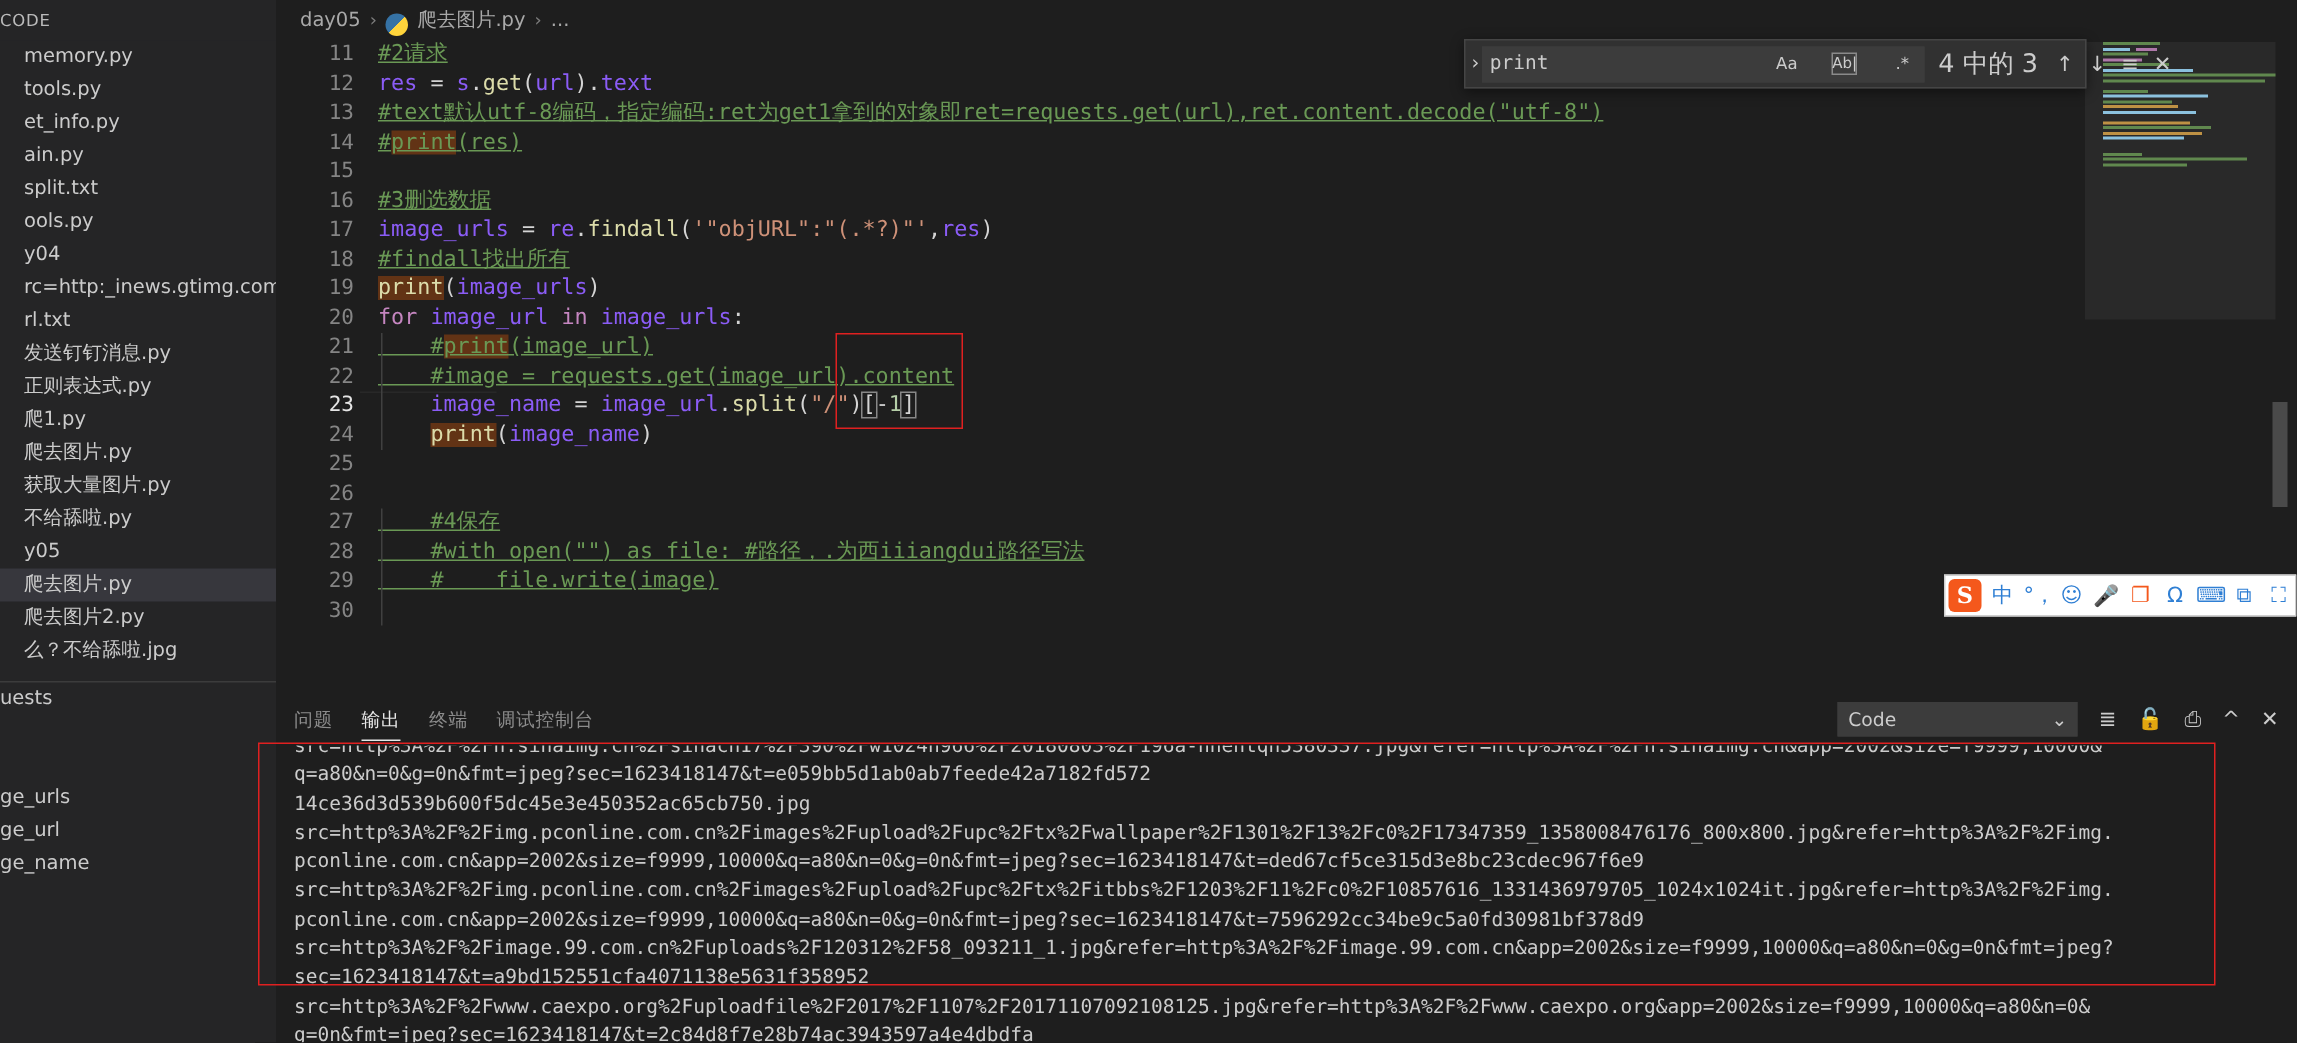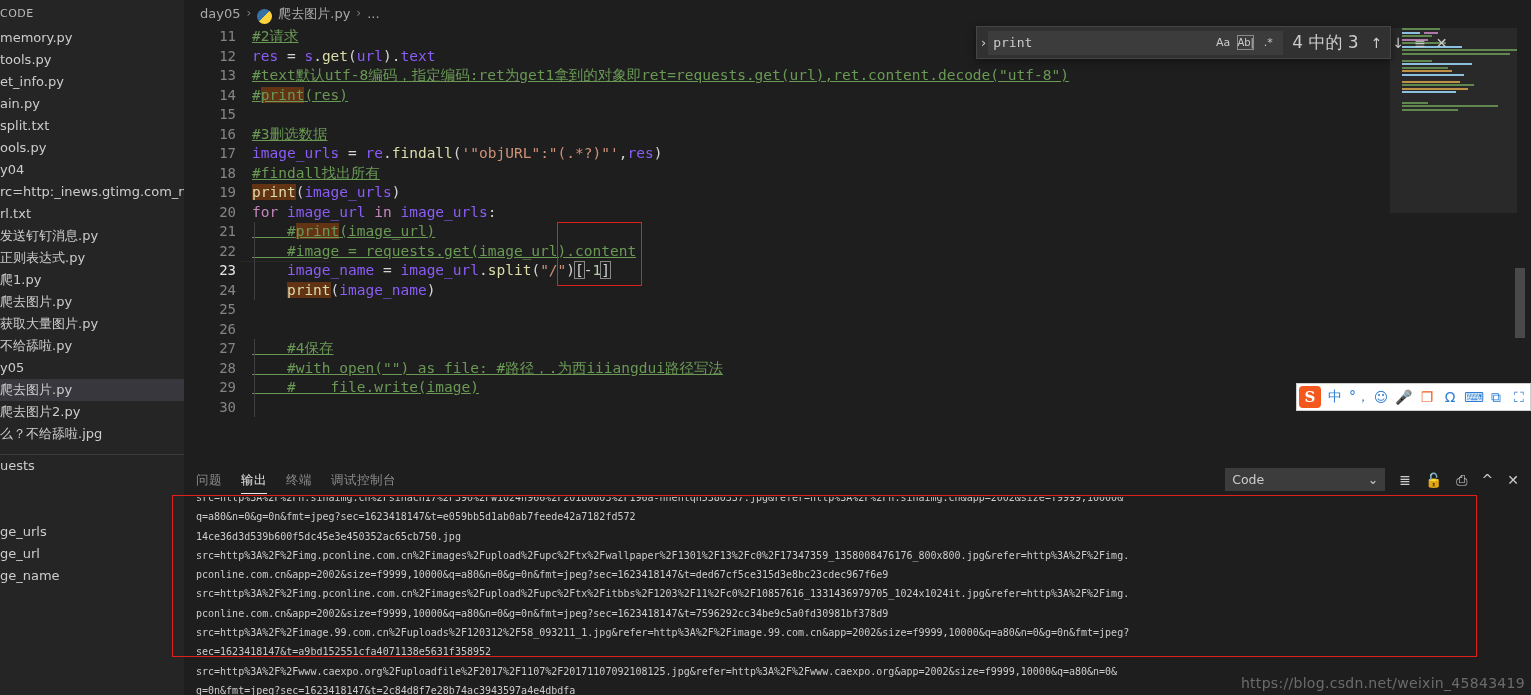--- a/index.html
+++ b/index.html
@@ -19,21 +19,21 @@
   }
   .sidebar-title {
     height: 27px; line-height: 27px; padding-left: 0px;
     font-size: 11px; letter-spacing: .5px; color: #bbbbbb; text-transform: uppercase;
     background: #252526;
     overflow: hidden; white-space: nowrap;
   }
   .file-list { padding-top: 0px; }
   .file-row {
     height: 22px; line-height: 22px; font-size: 13px; color: #cccccc;
-    white-space: nowrap; overflow: hidden; padding-left: 0px;
+    white-space: nowrap; overflow: hidden; padding-left: 16px;
   }
   .file-row.selected { background: #37373d; }
   .sidebar-sep {
     height: 1px; background: #3c3c3c; margin-top: 9px; margin-bottom: 0px;
   }
   .outline-row {
     height: 22px; line-height: 22px; font-size: 13px; color: #cccccc;
     white-space: nowrap; overflow: hidden;
   }
 
@@ -113,21 +113,21 @@
     display: flex; align-items: center; padding: 0 4px; margin-left: 2px;
   }
   .find-input .val {
     flex: 1; color: #cccccc; font-size: 13px;
     font-family: "DejaVu Sans Mono", "Liberation Mono", monospace;
   }
   .find-opt {
     width: 20px; height: 20px; color: #cccccc; font-size: 11px;
     display: flex; align-items: center; justify-content: center; cursor: pointer;
   }
-  .find-opt.boxed { border: 1px solid #8a8a8a; width: 17px; height: 15px; font-size: 10px; margin: 0 4px;}
+  .find-opt.boxed { border: 1px solid #8a8a8a; width: 17px; height: 15px; font-size: 10px; margin: 0 20px;}
   .find-count { color: #cccccc; font-size: 17px; margin-left: 9px; white-space: nowrap; }
   .find-actions { display: flex; align-items: center; margin-left: 12px; gap: 10px; }
   .find-actions .ico { color: #cccccc; font-size: 14px; cursor: pointer; line-height: 1; }
 
   
   .minimap {
     position: absolute; right: 0; top: 20px; width: 141px; height: 440px;
     background: #1e1e1e; overflow: hidden;
   }
   .mm-inner { position: absolute; left: 8px; top: 8px; right: 0; }
@@ -183,21 +183,21 @@
     width: 160px; height: 23px; background: #3c3c3c; border: 1px solid #3c3c3c;
     color: #ccc; font-size: 12.5px; display: flex; align-items: center;
     padding: 0 6px; justify-content: space-between; cursor: pointer;
   }
   .panel-actions .ico { color: #cccccc; font-size: 14px; cursor: pointer; line-height: 1; }
 
   .panel-output {
     position: absolute; left: 0; top: 35px; right: 0; bottom: 0;
     overflow: hidden;
     font-family: "DejaVu Sans Mono", "Liberation Mono", monospace;
-    font-size: 10px; line-height: 19.3px;
+    font-size: 13px; line-height: 19.3px;
     color: #cccccc; white-space: pre; padding-left: 12px;
   }
   .panel-redbox {
     position: absolute; border: 1.5px solid #e02020; pointer-events: none; z-index: 20;
   }
   .watermark {
     position: absolute; right: 6px; bottom: 4px;
     color: rgba(200,200,200,.45); font-size: 14px;
     font-family: "DejaVu Sans", sans-serif; letter-spacing: .3px;
     z-index: 25; pointer-events: none;
@@ -384,16 +384,15 @@
         <span>⌄</span>
       </div>
       <span class="ico">≣</span>
       <span class="ico">🔓</span>
       <span class="ico">⎙</span>
       <span class="ico">^</span>
       <span class="ico">✕</span>
     </div>
     <div class="panel-output" id="panel-output"><div style="margin-top: -9px;">src=http%3A%2F%2Fn.sinaimg.cn%2Fsinacn17%2F390%2Fw1024h966%2F20180803%2F196a-hhentqh5380337.jpg&amp;refer=http%3A%2F%2Fn.sinaimg.cn&amp;app=2002&amp;size=f9999,10000&amp;</div><div>q=a80&amp;n=0&amp;g=0n&amp;fmt=jpeg?sec=1623418147&amp;t=e059bb5d1ab0ab7feede42a7182fd572</div><div>14ce36d3d539b600f5dc45e3e450352ac65cb750.jpg</div><div>src=http%3A%2F%2Fimg.pconline.com.cn%2Fimages%2Fupload%2Fupc%2Ftx%2Fwallpaper%2F1301%2F13%2Fc0%2F17347359_1358008476176_800x800.jpg&amp;refer=http%3A%2F%2Fimg.</div><div>pconline.com.cn&amp;app=2002&amp;size=f9999,10000&amp;q=a80&amp;n=0&amp;g=0n&amp;fmt=jpeg?sec=1623418147&amp;t=ded67cf5ce315d3e8bc23cdec967f6e9</div><div>src=http%3A%2F%2Fimg.pconline.com.cn%2Fimages%2Fupload%2Fupc%2Ftx%2Fitbbs%2F1203%2F11%2Fc0%2F10857616_1331436979705_1024x1024it.jpg&amp;refer=http%3A%2F%2Fimg.</div><div>pconline.com.cn&amp;app=2002&amp;size=f9999,10000&amp;q=a80&amp;n=0&amp;g=0n&amp;fmt=jpeg?sec=1623418147&amp;t=7596292cc34be9c5a0fd30981bf378d9</div><div>src=http%3A%2F%2Fimage.99.com.cn%2Fuploads%2F120312%2F58_093211_1.jpg&amp;refer=http%3A%2F%2Fimage.99.com.cn&amp;app=2002&amp;size=f9999,10000&amp;q=a80&amp;n=0&amp;g=0n&amp;fmt=jpeg?</div><div>sec=1623418147&amp;t=a9bd152551cfa4071138e5631f358952</div><div>src=http%3A%2F%2Fwww.caexpo.org%2Fuploadfile%2F2017%2F1107%2F20171107092108125.jpg&amp;refer=http%3A%2F%2Fwww.caexpo.org&amp;app=2002&amp;size=f9999,10000&amp;q=a80&amp;n=0&amp;</div><div>g=0n&amp;fmt=jpeg?sec=1623418147&amp;t=2c84d8f7e28b74ac3943597a4e4dbdfa</div></div>
     <div class="panel-redbox" style="left:-12px;top:33px;width:1305px;height:162px;"></div>
-    <div class="watermark">https://blog.csdn.net/weixin_45843419</div>
   </div>
 
 </div>
 
 </body></html>

